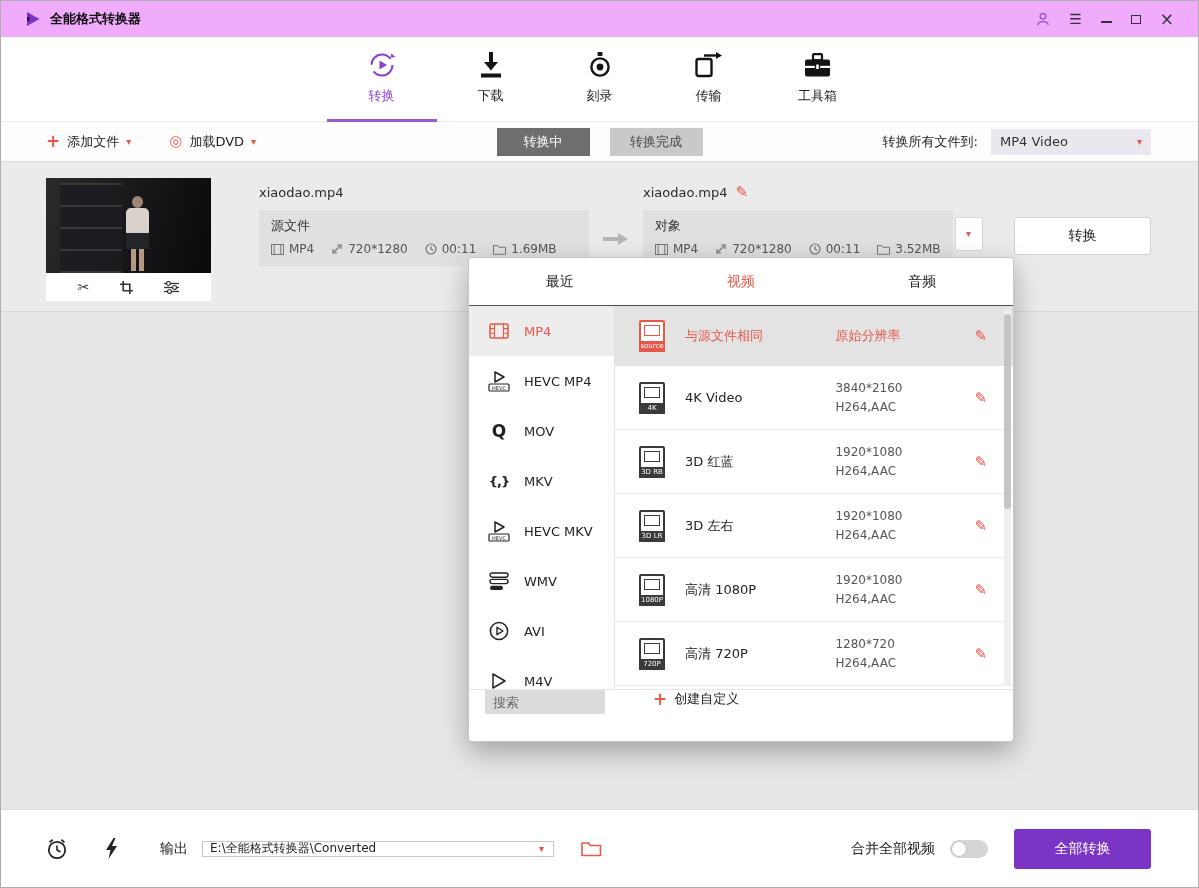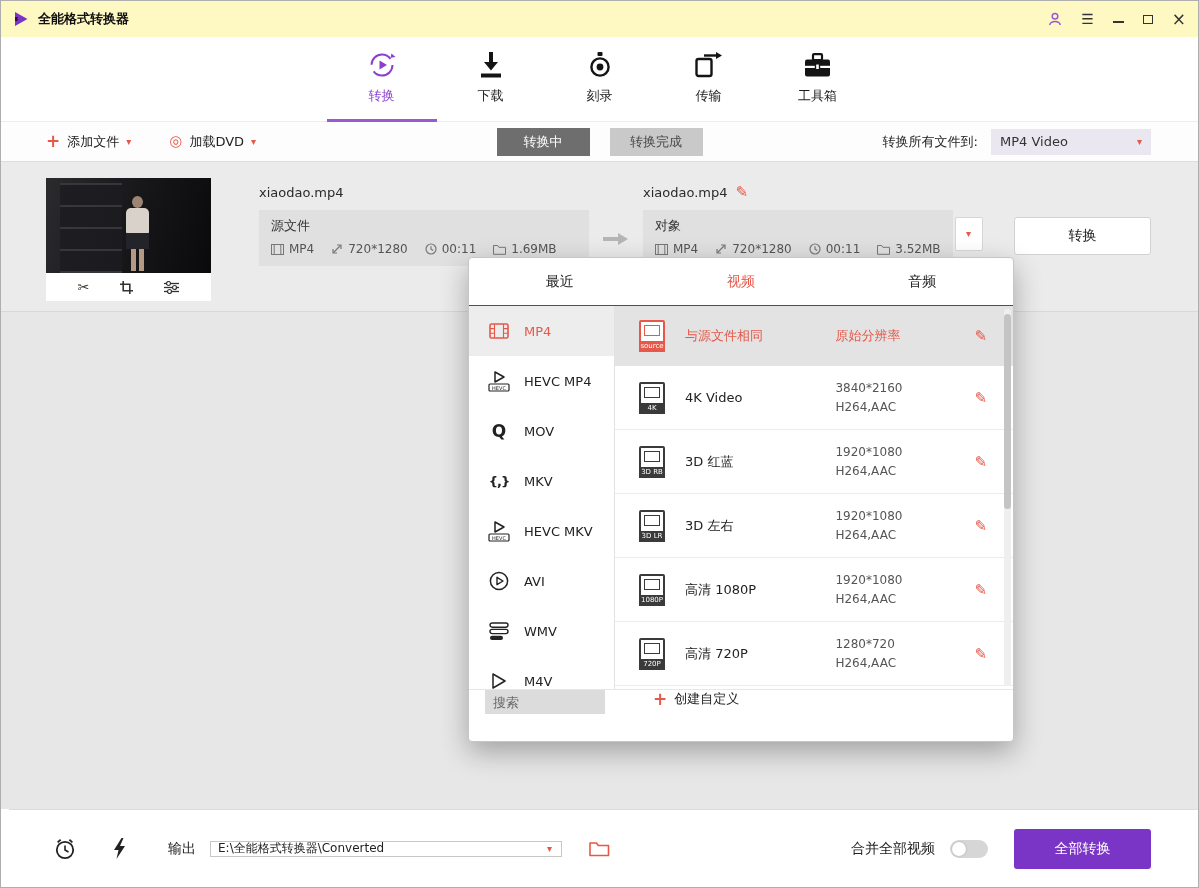--- a/index.html
+++ b/index.html
@@ -4,21 +4,21 @@
 <style>
   * { margin:0; padding:0; box-sizing:border-box; }
   html,body { width:1199px; height:888px; }
   body {
     font-family:"DejaVu Sans","Liberation Sans",sans-serif;
     background:#ffffff; color:#222; position:relative; overflow:hidden;
     border:1px solid #aeaeae; cursor:default; font-size:13px;
   }
 
   
-  .titlebar { height:36px; display:flex; align-items:center; padding:0 12px; gap:9px; background:#fef9c3; }
+  .titlebar { height:36px; display:flex; align-items:center; padding:0 24px; gap:9px; background:#f0abfc; }
   .app-title { font-size:13px; font-weight:bold; color:#101010; }
   .tb-spacer { flex:1; }
   .tb-controls { display:flex; align-items:center; gap:19px; }
   .ctl { color:#333; display:flex; align-items:center; justify-content:center; cursor:pointer; }
   .menu-glyph { font-size:14px; }
   .min-bar { width:11px; height:2px; background:#333; margin-top:6px; }
   .max-box { width:10px; height:9px; border:1.5px solid #333; }
   .close-glyph { font-size:17px; line-height:1; }
 
   
@@ -99,21 +99,21 @@
   .p-edit { margin-left:auto; color:#e5584a; font-size:15px; cursor:pointer; }
 
   .popup-footer { height:52px; flex:none; display:flex; align-items:flex-start; padding-left:16px; border-top:1px solid #e7e7e7; }
   .search-input { width:120px; height:24px; background:#dcdcdc; border:none; outline:none; padding:0 8px; font-size:13px; color:#444; font-family:inherit; }
   .search-input::placeholder { color:#666; }
   .create-custom { display:flex; align-items:center; gap:7px; margin-left:48px; font-size:13px; color:#222; cursor:pointer; }
   .popup-scrollbar { position:absolute; right:2px; top:3px; bottom:3px; width:7px; background:#efefef; border-radius:4px; }
   .popup-scroll-thumb { position:absolute; left:0; top:5px; width:7px; height:195px; background:#c4c4c4; border-radius:4px; cursor:pointer; }
 
   
-  .bottombar { position:absolute; left:8px; right:0; bottom:0; height:78px; background:#fff; border-top:1px solid #dcdcdc; display:flex; align-items:center; padding:0 47px 0 45px; }
+  .bottombar { position:absolute; left:0; right:0; bottom:0; height:78px; background:#fff; border-top:1px solid #dcdcdc; display:flex; align-items:center; padding:0 47px 0 45px; }
   .bb-icon { display:flex; align-items:center; cursor:pointer; }
   .bolt { margin-left:37px; }
   .out-label { margin-left:42px; font-size:14px; color:#222; }
   .path-box { margin-left:14px; width:352px; height:16px; border:1px solid #c7c7c7; background:#fff; display:flex; align-items:center; }
   .path-input { flex:1; min-width:0; border:none; outline:none; background:transparent; font-size:12px; color:#222; padding:0 7px; font-family:inherit; }
   .path-caret { color:#e5584a; font-size:10px; padding:0 9px; cursor:pointer; }
   .folder-btn { margin-left:27px; }
   .merge-label { margin-left:auto; font-size:14px; color:#222; }
   .toggle { width:38px; height:18px; border-radius:9px; background:#d6d6d6; position:relative; margin-left:15px; cursor:pointer; flex:none; }
   .knob { position:absolute; left:2px; top:2px; width:14px; height:14px; border-radius:50%; background:#fff; box-shadow:0 0 2px rgba(0,0,0,.25); }
@@ -409,36 +409,36 @@
           <svg width="24" height="21" viewBox="0 0 24 21">
               <polygon points="8,1 17,6 8,11" fill="none" stroke="currentColor" stroke-width="1.5" stroke-linejoin="round"></polygon>
               <rect x="2" y="13" width="20" height="7" rx="1" fill="none" stroke="currentColor" stroke-width="1.2"></rect>
               <text x="12" y="18.6" font-size="5" text-anchor="middle" fill="currentColor">HEVC</text>
             </svg>
         </span>
         <span>HEVC MKV</span>
       </div>
       <div class="fmt-item">
         <span class="fmt-icon">
-          <svg width="20" height="20" viewBox="0 0 20 20">
-              <circle cx="10" cy="10" r="8.6" fill="none" stroke="currentColor" stroke-width="1.5"></circle>
-              <polygon points="8,6.3 14,10 8,13.7" fill="none" stroke="currentColor" stroke-width="1.4" stroke-linejoin="round"></polygon>
-            </svg>
-        </span>
-        <span>AVI</span>
-      </div>
-      <div class="fmt-item">
-        <span class="fmt-icon">
           <svg width="20" height="19" viewBox="0 0 20 19">
               <rect x="1" y="1" width="18" height="4.2" rx="2.1" fill="none" stroke="currentColor" stroke-width="1.4"></rect>
               <rect x="1" y="7.4" width="18" height="4.2" rx="2.1" fill="none" stroke="currentColor" stroke-width="1.4"></rect>
               <rect x="1" y="13.8" width="13" height="4.2" rx="2.1" fill="currentColor"></rect>
             </svg>
         </span>
         <span>WMV</span>
+      </div>
+      <div class="fmt-item">
+        <span class="fmt-icon">
+          <svg width="20" height="20" viewBox="0 0 20 20">
+              <circle cx="10" cy="10" r="8.6" fill="none" stroke="currentColor" stroke-width="1.5"></circle>
+              <polygon points="8,6.3 14,10 8,13.7" fill="none" stroke="currentColor" stroke-width="1.4" stroke-linejoin="round"></polygon>
+            </svg>
+        </span>
+        <span>AVI</span>
       </div>
       <div class="fmt-item">
         <span class="fmt-icon">
           <svg width="18" height="18" viewBox="0 0 18 18">
               <polygon points="3,2 15,9 3,16" fill="none" stroke="currentColor" stroke-width="1.5" stroke-linejoin="round"></polygon>
             </svg>
         </span>
         <span>M4V</span>
       </div>
     </div>

